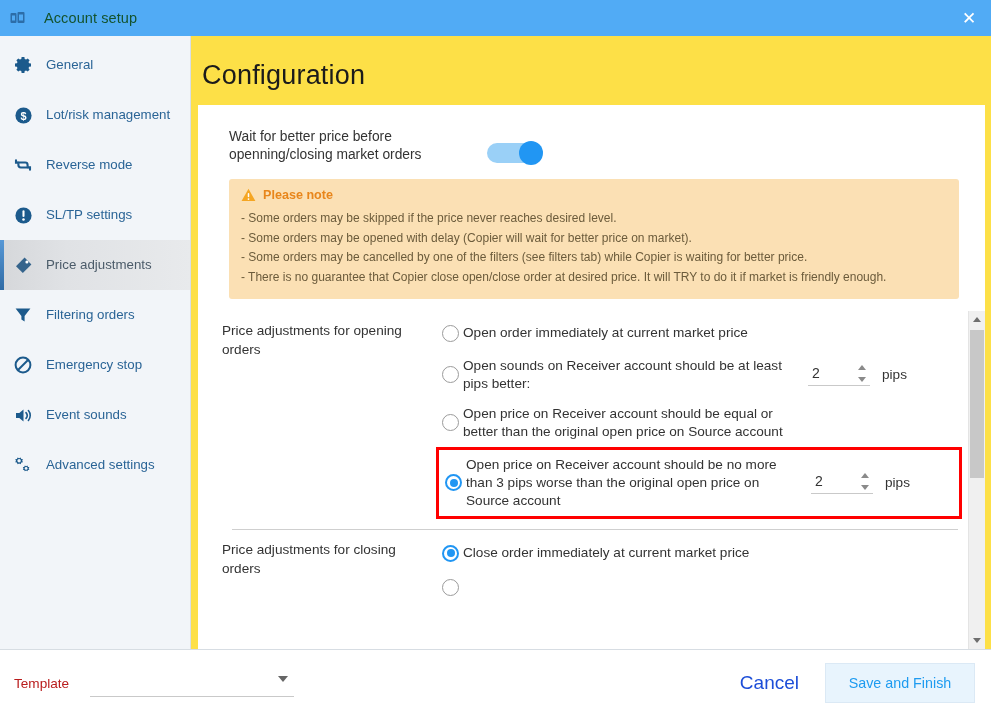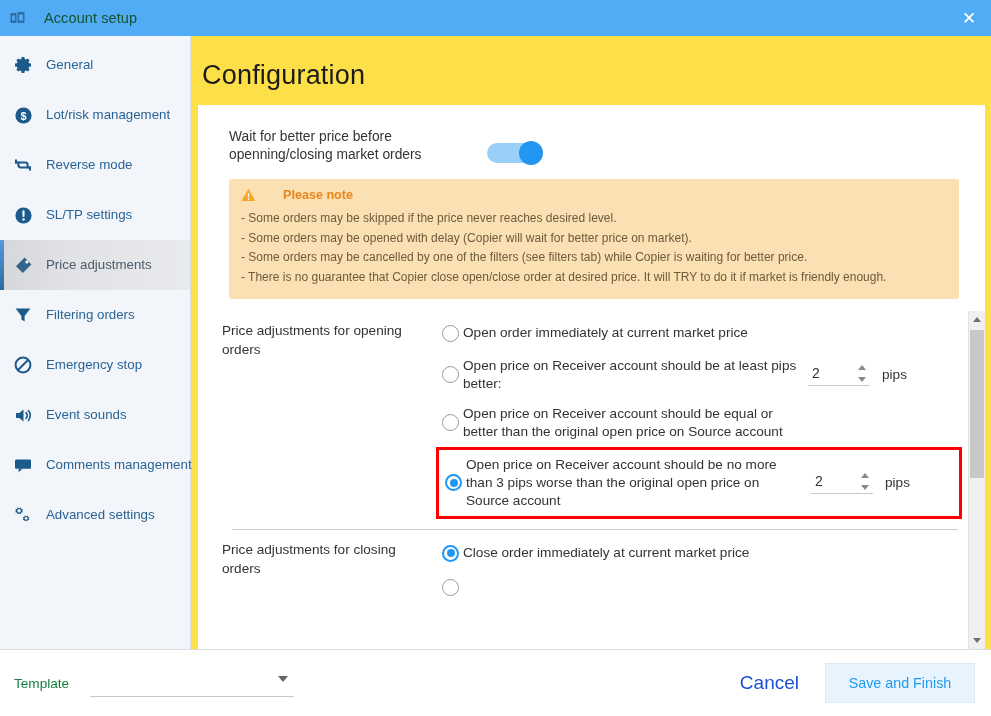--- a/index.html
+++ b/index.html
@@ -135,21 +135,20 @@
   
   .note {
     margin: 6px 26px 0 31px;
     background: #FBE0B4;
     border-radius: 3px;
     padding: 9px 12px 11px 12px;
   }
   .note-head {
     display: flex; align-items: center;
     margin-bottom: 7px;
-    gap: 20px;
   }
   .note-head .warn-ico {
     margin-right: 7px; line-height: 0;
   }
   .note-title { color: #E8861B; font-size: 12.6px; font-weight: bold; }
   .note-line {
     color: #6b5b3b; font-size: 12px;
     line-height: 1.63;
     white-space: nowrap;
   }
@@ -282,21 +281,21 @@
   }
 
   
   .footer {
     flex: 0 0 66px; height: 66px;
     background: #ffffff;
     display: flex; align-items: center;
     padding: 0 16px 0 14px;
     position: relative;
   }
-  .tpl-label { font-size: 13.6px; color: #15803d; }
+  .tpl-label { font-size: 13.6px; color: #b91c1c; }
   .tpl-select {
     width: 204px; margin-left: 21px;
     border-bottom: 1px solid #c9c9c9;
     height: 27px;
     display: flex; align-items: flex-start; justify-content: flex-end;
     cursor: pointer;
     padding-right: 6px;
   }
   .caret-dn {
     margin-top: 6px;
@@ -417,29 +416,20 @@
       <div class="side-item">
         <span class="si-icon">
           <svg width="21" height="21" viewBox="0 0 21 21">
             <path d="M3 8h3.3L10.5 4.4v12.2L6.3 13H3z" fill="#1C5A8C"></path>
             <path d="M13 7.6a4.4 4.4 0 010 5.8M15.4 5.6a7.5 7.5 0 010 9.8" fill="none" stroke="#1C5A8C" stroke-width="1.6" stroke-linecap="round"></path>
           </svg>
         </span>
         <span class="si-label">Event sounds</span>
       </div>
 
-      <div class="side-item">
-        <span class="si-icon">
-          <svg width="20" height="20" viewBox="0 0 20 20" fill="#1C5A8C">
-            <rect x="2" y="4.4" width="16" height="9.4" rx="1.2"></rect>
-            <path d="M5.6 13.8h4l-4 3.4z"></path>
-          </svg>
-        </span>
-        <span class="si-label">Comments management</span>
-      </div>
 
       <div class="side-item">
         <span class="si-icon">
           <svg width="22" height="22" viewBox="0 0 22 22" fill="#1C5A8C">
             <path d="M8.6 3.4l.7 1.6 1.7.3-.8 1.5.8 1.5-1.7.3-.7 1.6-1.5-.8-1.5.8-.7-1.6-1.7-.3.8-1.5-.8-1.5 1.7-.3.7-1.6 1.5.8z"></path>
             <circle cx="7.1" cy="6.8" r="1.7" fill="#f2f5f9"></circle>
             <path d="M15.4 11.6l.6 1.3 1.4.2-.7 1.3.7 1.3-1.4.2-.6 1.3-1.3-.6-1.3.6-.6-1.3-1.4-.2.7-1.3-.7-1.3 1.4-.2.6-1.3 1.3.6z"></path>
             <circle cx="14.1" cy="14.4" r="1.4" fill="#f2f5f9"></circle>
           </svg>
         </span>
@@ -483,21 +473,21 @@
               <div class="group-label">Price adjustments for opening orders</div>
               <div class="opt-list">
 
                 <div class="opt-row">
                   <span class="radio"></span>
                   <span class="opt-text">Open order immediately  at current market price</span>
                 </div>
 
                 <div class="opt-row">
                   <span class="radio"></span>
-                  <span class="opt-text w1">Open price on Receiver account should be at least pips better:</span>
+                  <span class="opt-text w1">Open sounds on Receiver account should be at least pips better:</span>
                   <span class="spinner">
                     <span class="spin-field">
                       <span class="spin-val">2</span>
                       <span class="spin-arrows">
                         <span class="arw-up"></span>
                         <span class="arw-dn"></span>
                       </span>
                     </span>
                     <span class="pips-label">pips</span>
                   </span>

